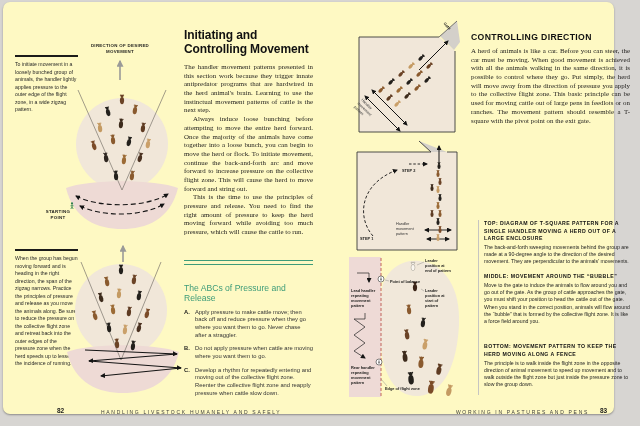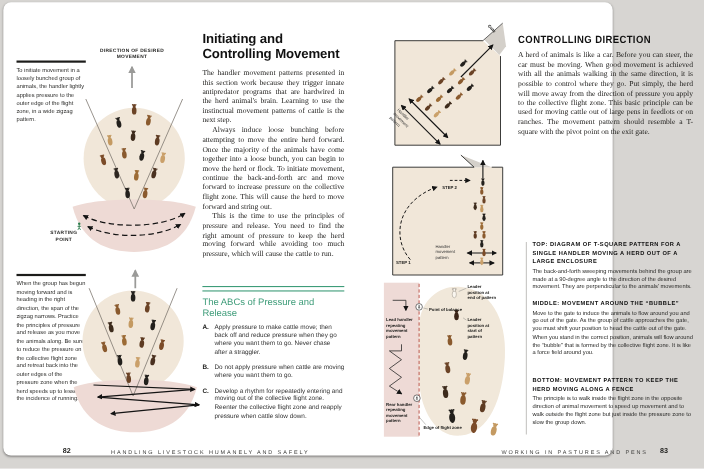--- a/index.html
+++ b/index.html
@@ -1,28 +1,28 @@
 <!DOCTYPE html>
 <html lang="en"><head>
 <meta charset="utf-8">
 <style>
   html,body{margin:0;padding:0;}
   .screen{position:relative;width:640px;height:426px;background:#d7d5d2;font-family:"Liberation Sans",sans-serif;overflow:hidden;}
-  .page{position:absolute;left:3px;top:2px;width:554px;height:412px;background:#ffffff;border-radius:7px;box-shadow:0 1px 2px rgba(0,0,0,.35);}
+  .page{position:absolute;left:3px;top:2px;width:611px;height:412px;background:#fef9c3;border-radius:7px;box-shadow:0 1px 2px rgba(0,0,0,.35);}
   
   .note{position:absolute;width:63px;border-top:2px solid #1c1c1a;padding-top:4px;font-size:5.2px;line-height:1.45;color:#2a2a28;}
   
   .h1{position:absolute;left:181px;top:26px;width:130px;font-size:12px;font-weight:bold;line-height:1.18;color:#111;letter-spacing:-.1px;}
   .bodycol{position:absolute;left:181px;top:61px;width:129px;font-family:"Liberation Serif",serif;font-size:6.9px;line-height:1.26;color:#1d1c1a;text-align:justify;hyphens:auto;}
   .bodycol p{margin:0;}
   .bodycol p.ind{text-indent:9px;}
   
   .abcs{position:absolute;left:181px;top:258px;width:129px;}
   .grule{height:2.5px;border-top:1px solid #3e9c79;border-bottom:1.5px solid #3e9c79;}
-  .gh{margin-top:4px;font-size:8.6px;line-height:1.18;color:#3e9c79;font-weight:normal;}
+  .gh{margin-top:18px;font-size:8.6px;line-height:1.18;color:#3e9c79;font-weight:normal;}
   .abc-item{display:flex;margin-top:6px;font-size:5.8px;line-height:1.32;color:#333;}
   .abc-item .ltr{width:11px;flex:none;font-weight:bold;color:#1c1c1a;}
   
   .h2{position:absolute;left:468px;top:29px;width:160px;font-size:9.6px;font-weight:bold;letter-spacing:.4px;color:#111;transform:scaleX(.9);transform-origin:left top;white-space:nowrap;}
   .rbody{position:absolute;left:468px;top:45px;width:159px;font-family:"Liberation Serif",serif;font-size:6.9px;line-height:1.26;color:#1d1c1a;text-align:justify;hyphens:auto;}
   .cap{position:absolute;left:481px;width:146px;}
   .cap .ct{font-size:5.2px;font-weight:bold;letter-spacing:.45px;line-height:1.45;color:#111;}
   .cap .cx{margin-top:1.5px;font-size:5.2px;line-height:1.38;color:#262624;}
   .vrule{position:absolute;left:475px;top:218px;width:1px;height:175px;background:#c6c5c2;}
   

